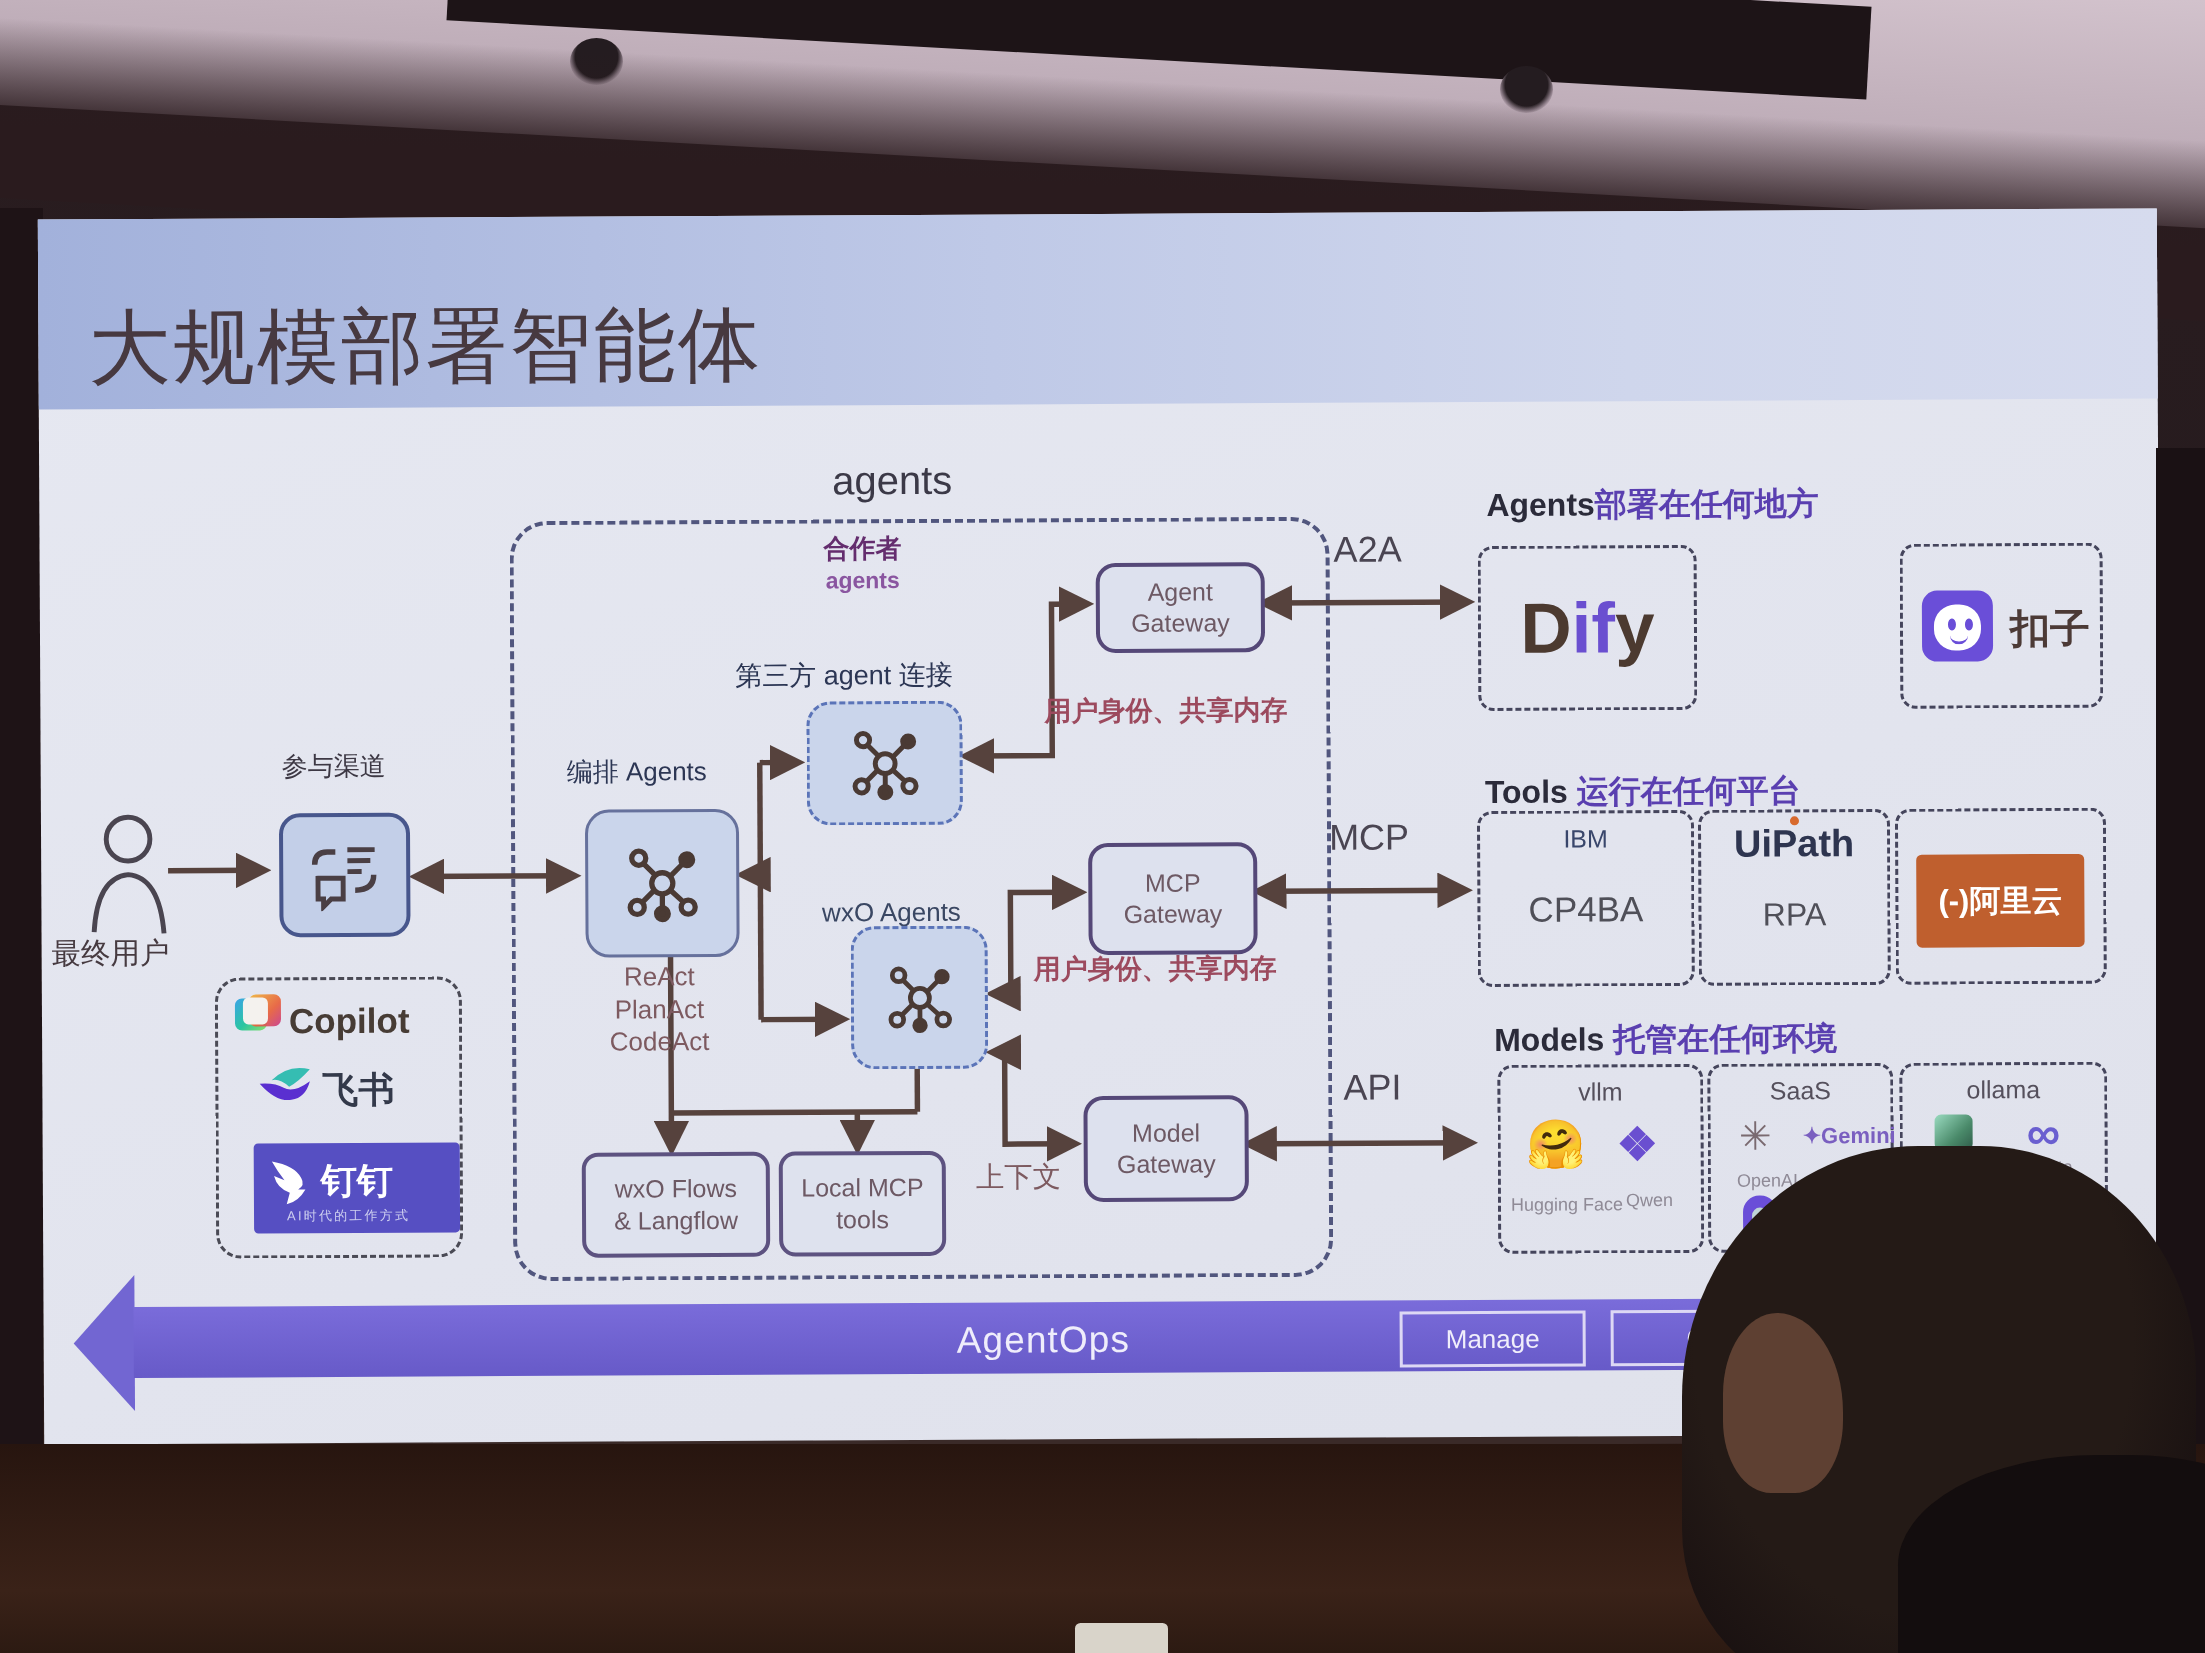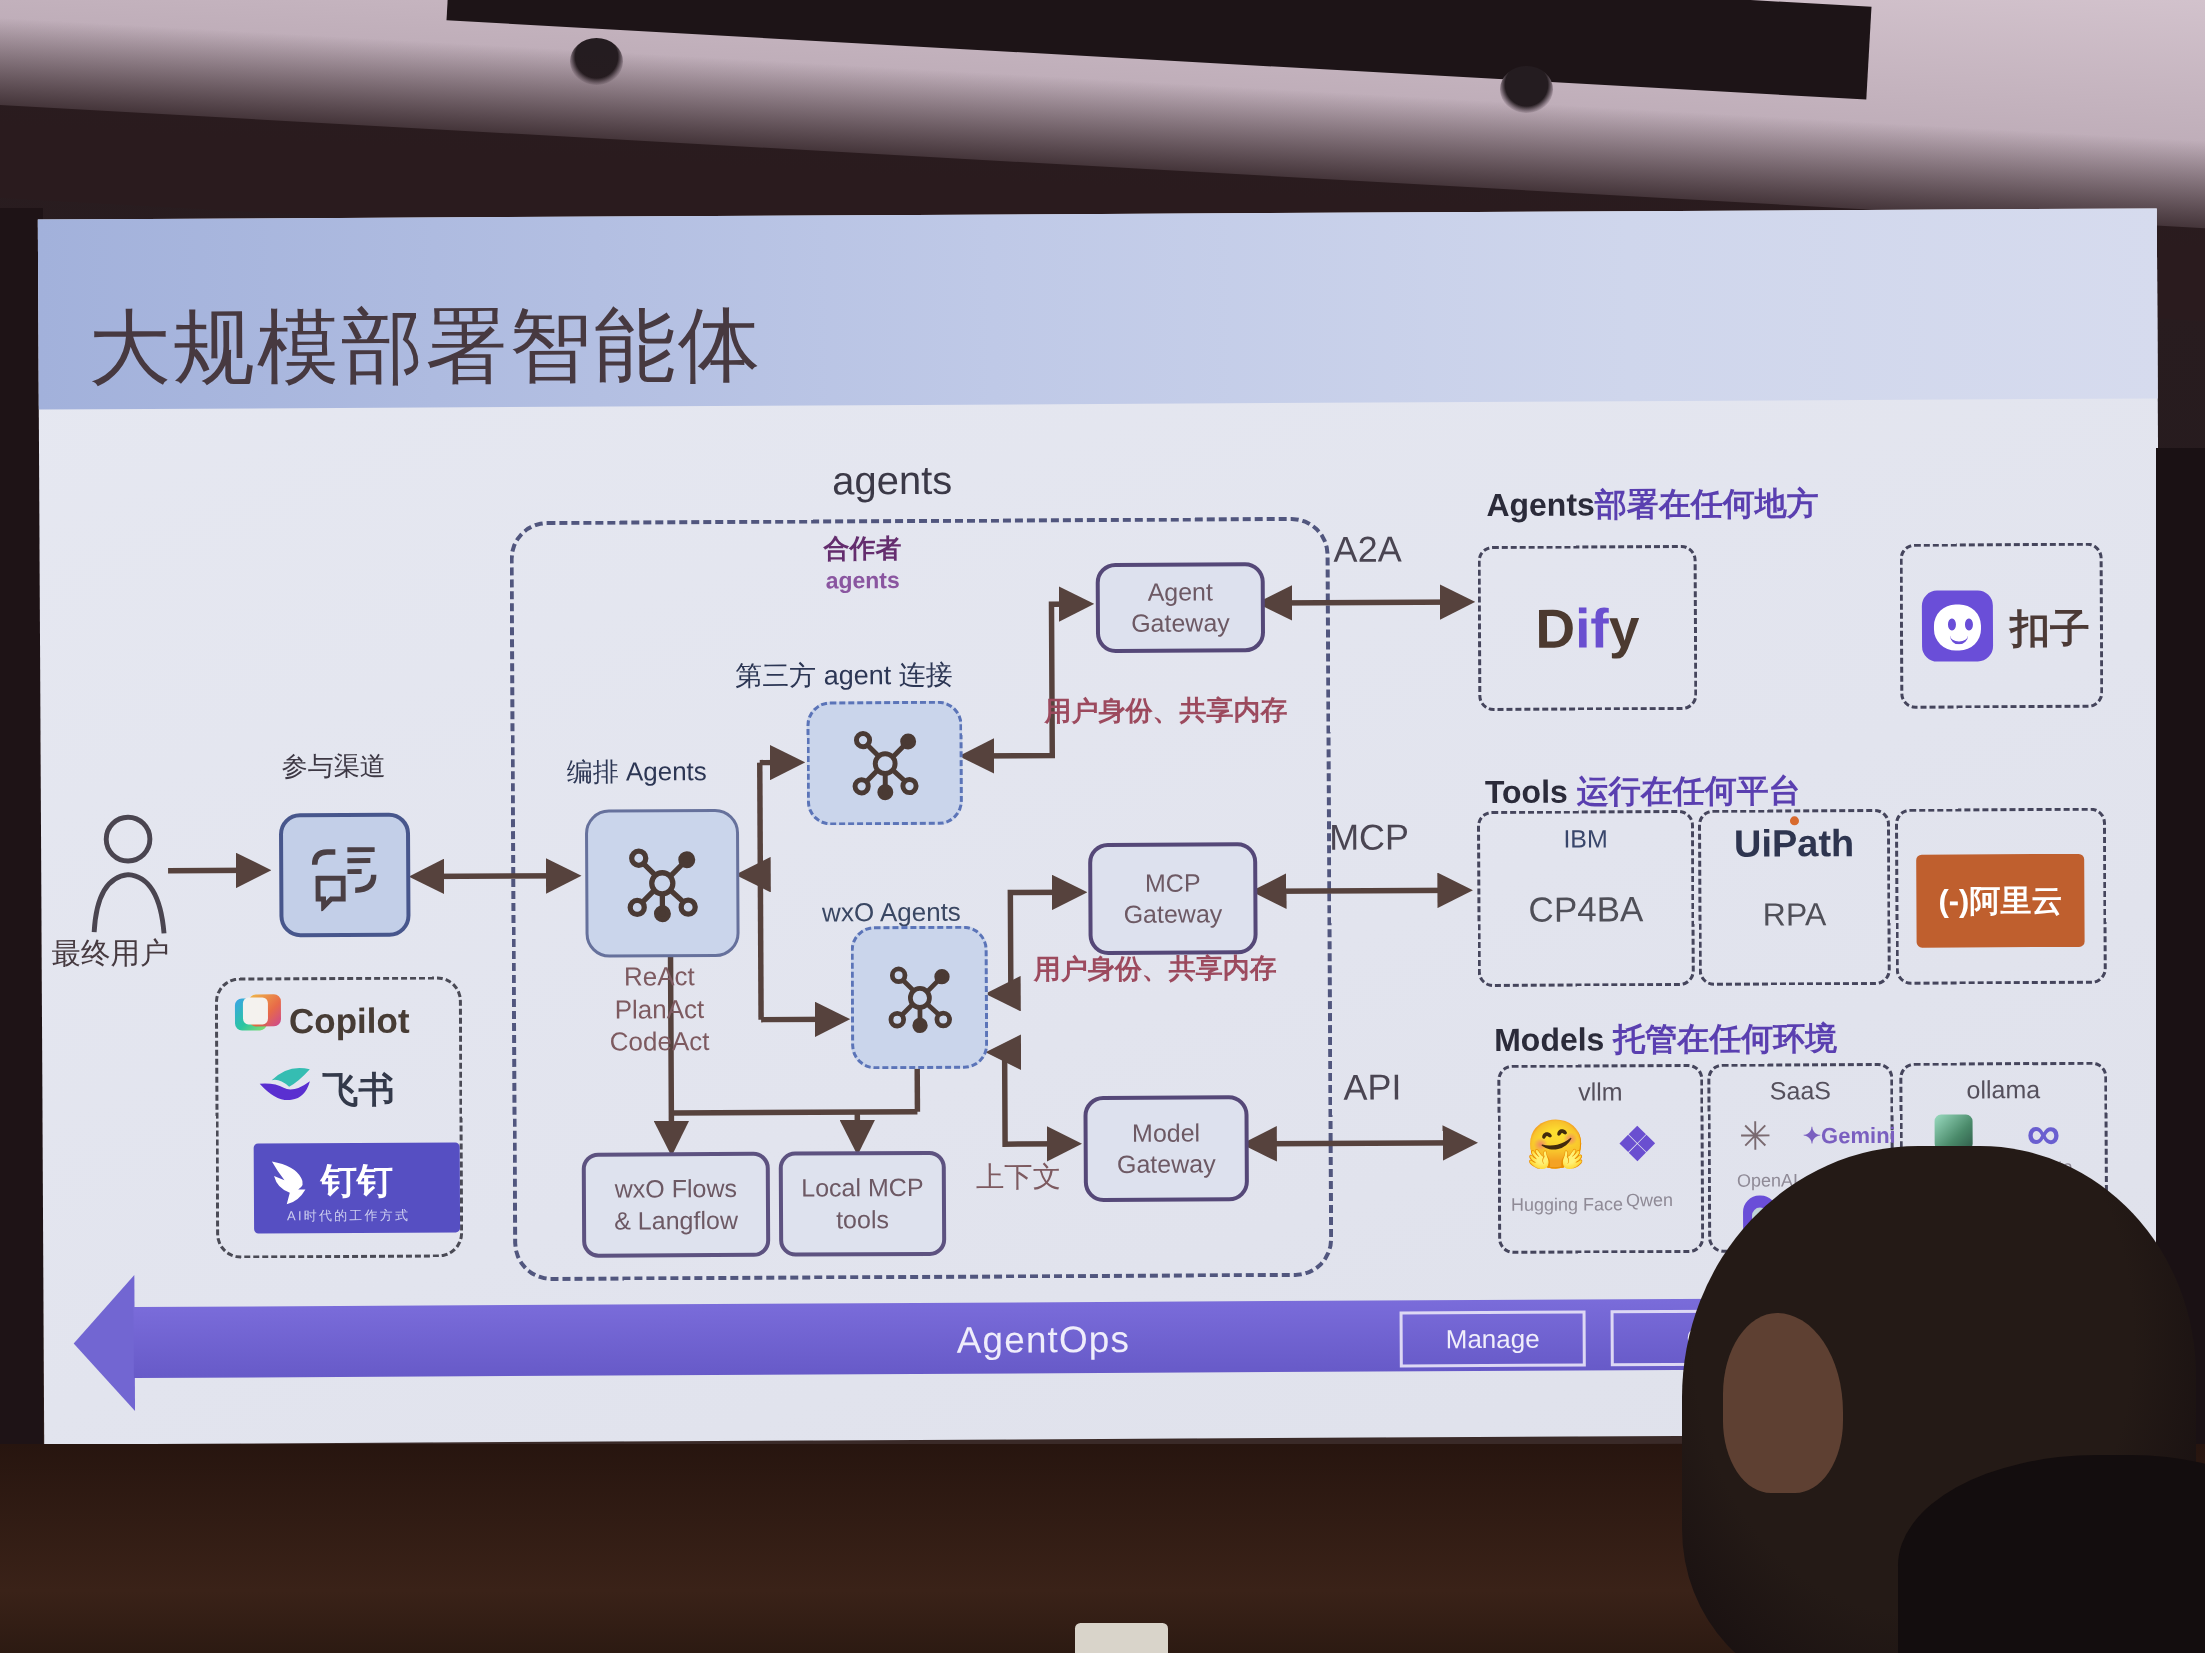--- a/index.html
+++ b/index.html
@@ -195,21 +195,21 @@
 tools</div>
 
     <div class="abs t proto" style="left:1294px;top:314px;">A2A</div>
     <div class="abs t proto" style="left:1288px;top:602px;">MCP</div>
     <div class="abs t proto" style="left:1301px;top:852px;">API</div>
 
     <div class="abs" style="left:1447px;top:272px;">
       <span class="rowhead-en">Agents</span><span class="rowhead-cn">部署在任何地方</span>
     </div>
     <div class="abs dash" style="left:1438px;top:334px;width:213px;height:159px;display:flex;align-items:center;justify-content:center;">
-      <div style="font-size:55px;font-weight:bold;"><span style="color:#4c3a30;">D</span><span style="color:#6a4fd0;">if</span><span style="color:#4c3a30;">y</span></div>
+      <div style="font-size:71px;font-weight:bold;"><span style="color:#4c3a30;">D</span><span style="color:#6a4fd0;">if</span><span style="color:#4c3a30;">y</span></div>
     </div>
     <div class="abs dash" style="left:1860px;top:334px;width:197px;height:159px;">
       <div class="abs" style="left:19px;top:44px;width:71px;height:71px;background:#6a4ed8;border-radius:15.3px;">
         <div class="abs" style="left:12px;top:14.2px;width:47px;height:46px;background:#ffffff;border-radius:46%;"></div>
         <div class="eye" style="left:26px;top:28.4px;"></div>
           <div class="eye" style="left:43px;top:28.4px;"></div>
         <div class="abs" style="left:28.4px;top:43px;width:17.5px;height:7.7px;border-bottom:3.3px solid #6a4ed8;border-radius:0 0 9.8px 9.8px;"></div>
       </div>
       <div class="abs t" style="left:107px;top:57px;font-size:40px;font-weight:bold;color:#4c3a36;">扣子</div>
     </div>

